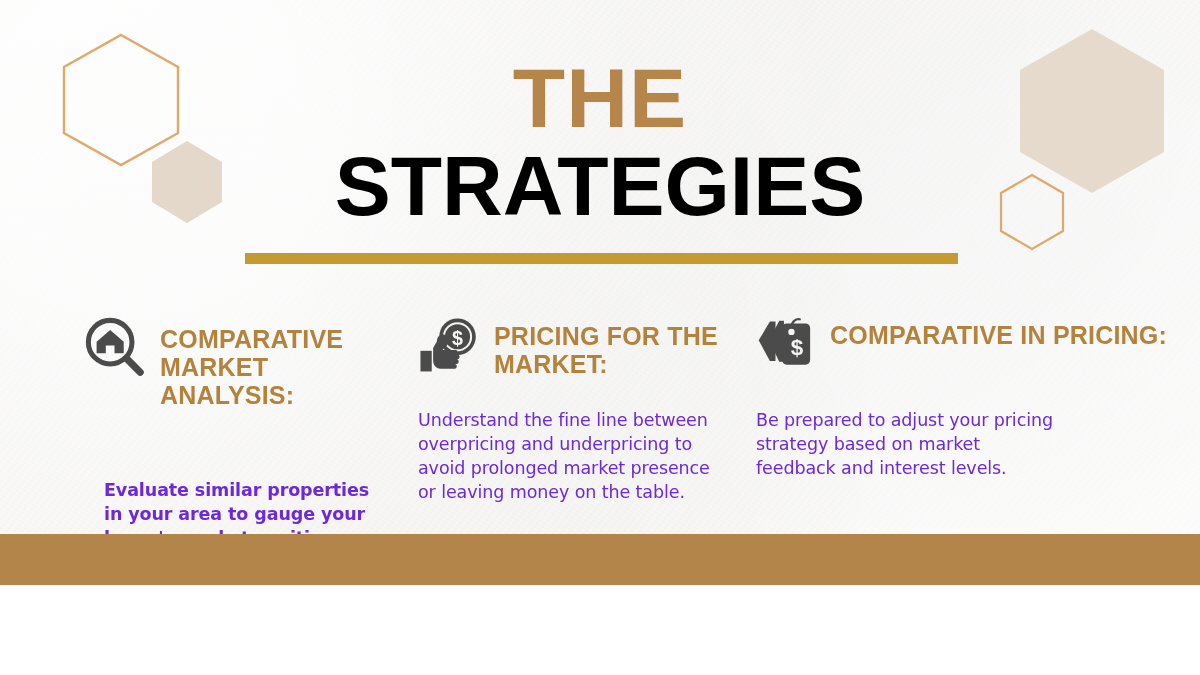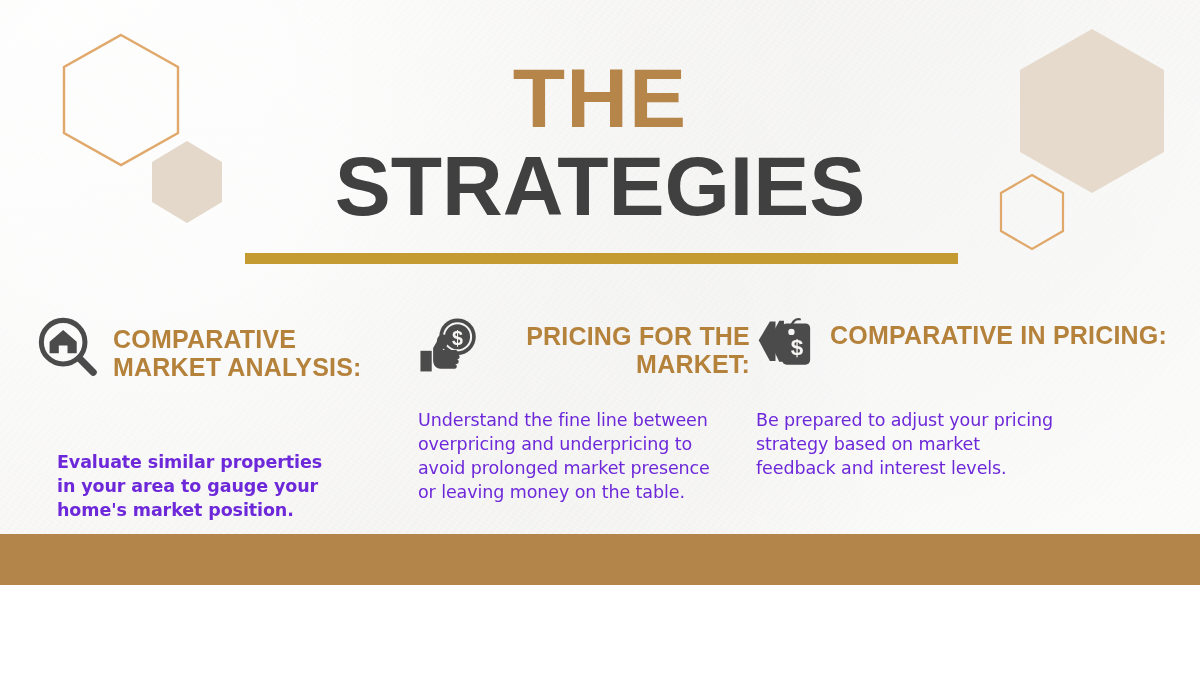--- a/index.html
+++ b/index.html
@@ -54,40 +54,40 @@
     color:#b5854a;
     transform:scaleX(1.02);
   }
   #title-line-2 {
     display:block;
     margin-top:4px;
     font-family:"Liberation Sans Narrow","Liberation Sans", sans-serif;
     font-weight:bold;
     font-size:84px;
     letter-spacing:0px;
-    color:#404040;
+    color:#000000;
   }
 
   #title-rule {
     position:absolute;
     left:245px; top:253px;
     width:713px; height:11px;
     background:#c49a33;
   }
 
   
   #columns {
     position:absolute;
     left:0; top:316px;
     width:1200px;
     display:flex;
     align-items:flex-start;
   }
   .column { position:relative; }
-  .column.col-0 { width:400px; padding-left:37px; }
+  .column.col-0 { width:400px; padding-left:84px; }
   .column.col-1 { width:350px; padding-left:20px; }
   .column.col-2 { width:450px; padding-left:0px; }
 
   .col-head {
     display:flex;
     align-items:flex-start;
     gap:14px;
   }
   .col-icon {
     flex:0 0 auto;
@@ -99,21 +99,21 @@
 
   .col-title {
     font-family:"Liberation Sans Narrow","Liberation Sans", sans-serif;
     font-weight:bold;
     font-size:25px;
     line-height:28px;
     letter-spacing:.2px;
     color:#b5823c;
     padding-top:9px;
   }
-  .col-1 .col-title { padding-top:6px;text-align:right; }
+  .col-1 .col-title { padding-top:6px; }
   .col-2 .col-title { padding-top:5px; }
 
   .col-body {
     font-family:"DejaVu Sans", sans-serif;
     font-size:17.5px;
     line-height:24px;
     color:#6d28d9;
     letter-spacing:-.1px;
   }
   .col-0 .col-body { margin-top:69px; margin-left:20px; width:285px;font-weight:bold; }

